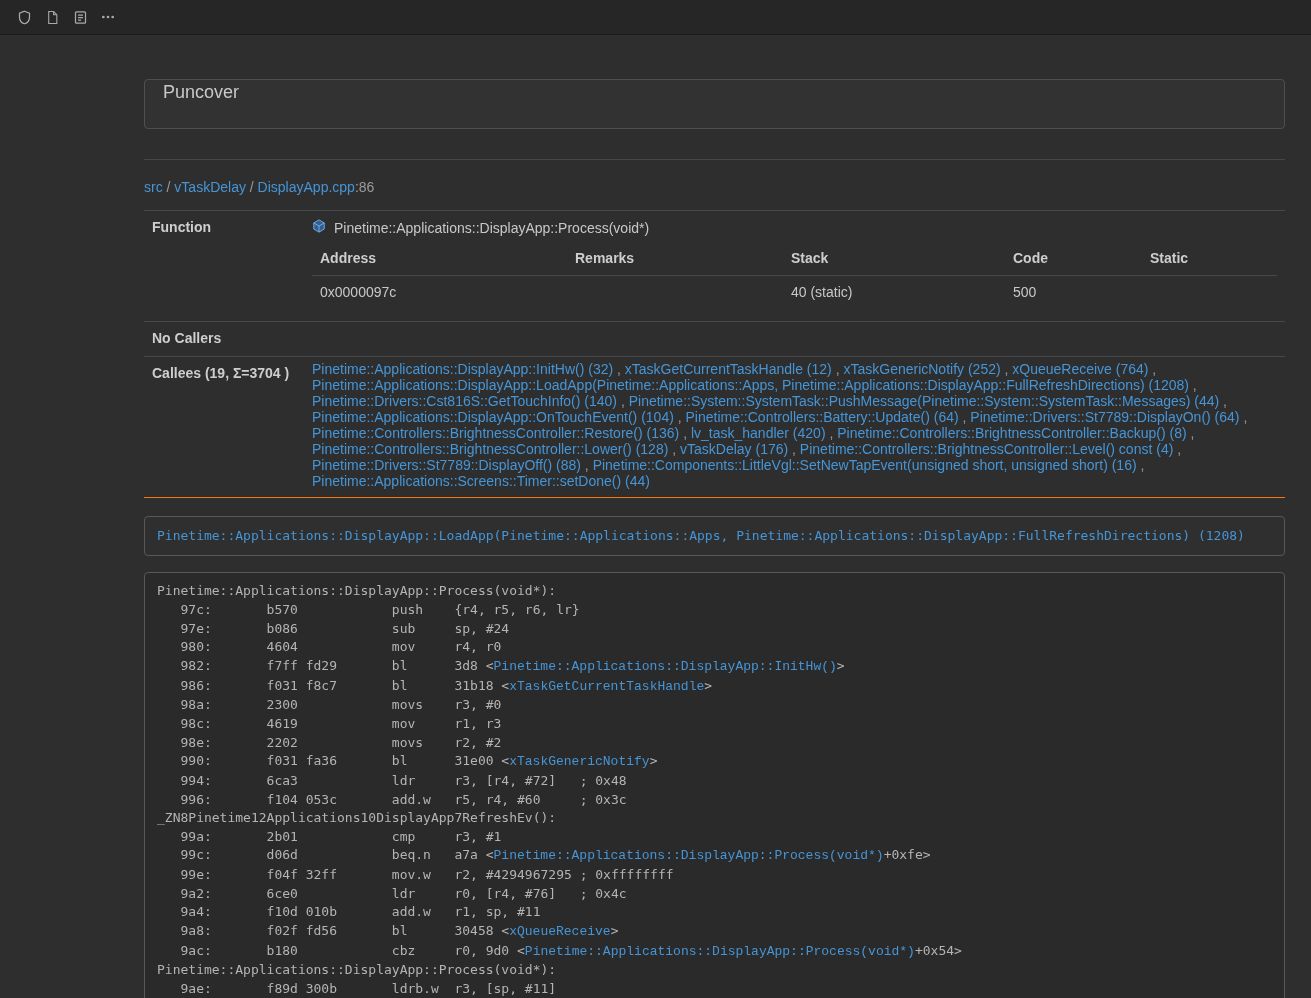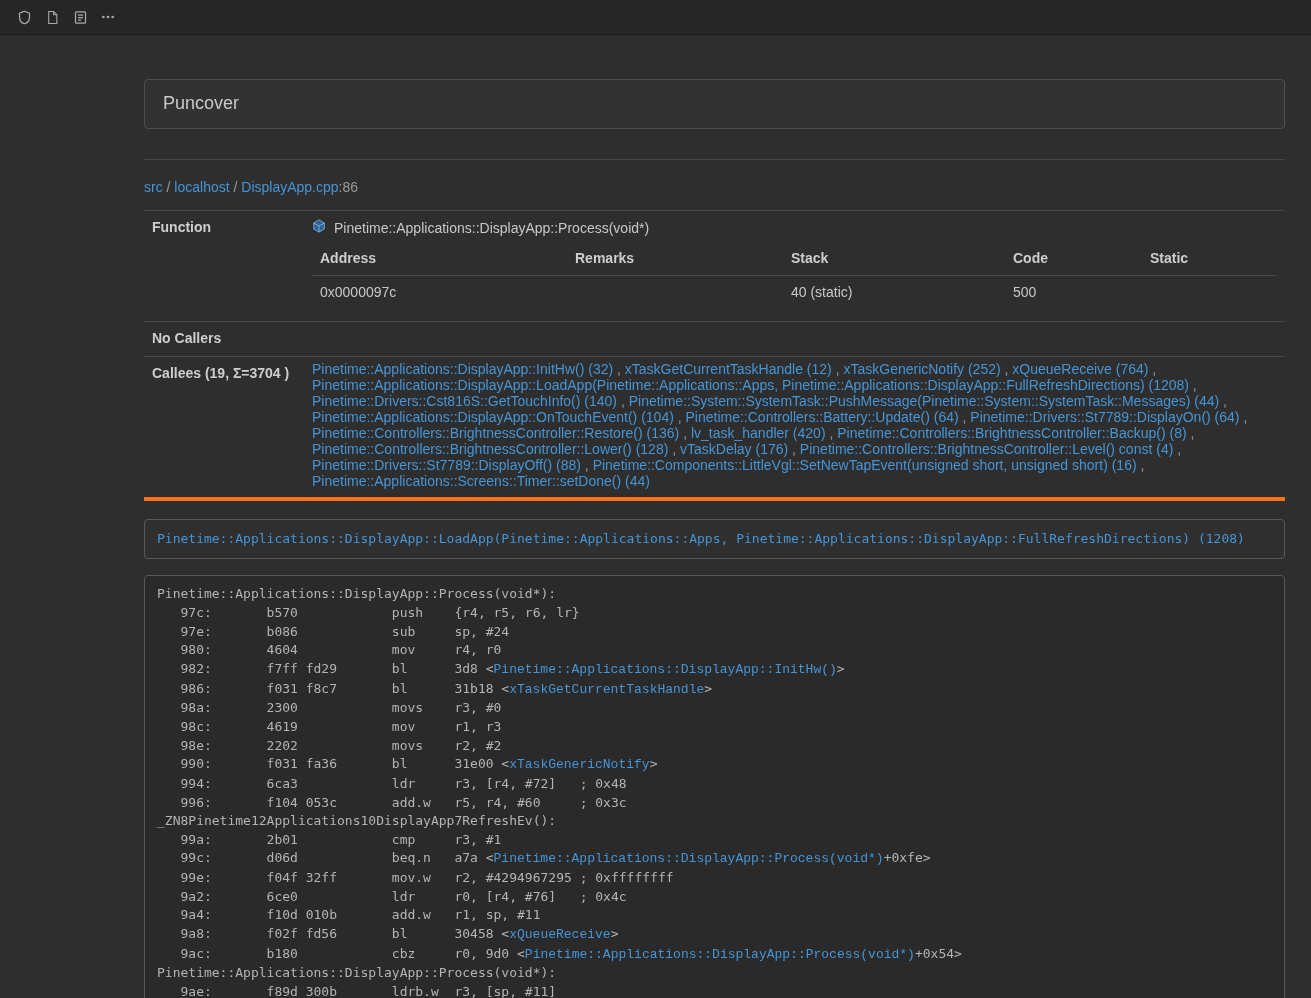--- a/index.html
+++ b/index.html
@@ -38,34 +38,34 @@
 
   
   .container { width: 1141px; margin-left: 144px; }
 
   .navbar {
     margin-top: 44px;
     height: 50px;
     background: #323232;
     border: 1px solid #4f4f4f;
     border-radius: 4px;
-    display: flex; align-items: center;
+    display: flex; 
     padding: 0 18px;
   }
   .brand { font-size: 18px; color: #c9c9c9; text-decoration: none; }
 
   hr.divider { border: 0; border-top: 1px solid #474747; margin: 30px 0 18px 0; }
 
   .breadcrumb { margin: 0 0 12px 0; }
   .bc-sep { color: #9b9b9b; }
 
   
   table.main-table { width: 100%; border-collapse: collapse; margin-top: 0; }
   table.main-table > tbody > tr { border-top: 1px solid #484848; }
-  table.main-table > tbody > tr:last-child { border-bottom: 4px solid #f97316; }
+  table.main-table > tbody > tr:last-child { border-bottom: 1px solid #f97316; }
   table.main-table th.row-label {
     width: 160px;
     text-align: left; vertical-align: top;
     font-weight: bold; color: #cecece;
     padding: 7px 8px;
   }
   table.main-table td.row-content { padding: 4px 8px 8px 8px; vertical-align: top; }
 
   .fn-line { display: flex; align-items: center; gap: 8px; padding-top: 4px; }
 
@@ -140,21 +140,21 @@
 </div>
 
 <div class="container">
 
   <nav class="navbar">
     <a href="#" class="brand">Puncover</a>
   </nav>
 
   <hr class="divider">
 
-  <div class="breadcrumb"><a href="#" class="link">src</a><span class="bc-sep"> / </span><a href="#" class="link">localhost</a><span class="bc-sep"> / </span><a href="#" class="link">DisplayApp.cpp</a><span class="muted">:86</span></div>
+  <div class="breadcrumb"><a href="#" class="link">src</a><span class="bc-sep"> / </span><a href="#" class="link">vTaskDelay</a><span class="bc-sep"> / </span><a href="#" class="link">DisplayApp.cpp</a><span class="muted">:86</span></div>
 
   <table class="main-table">
     <tbody>
       <tr>
         <th class="row-label">Function</th>
         <td class="row-content">
           <div class="fn-line">
             <span class="fn-icon">
               <svg width="14" height="14" viewBox="0 0 16 16">
                   <path d="M8 1 L14 4.5 V11.5 L8 15 L2 11.5 V4.5 Z" fill="#2f5f93" stroke="#7fb4e2" stroke-width="1"></path>

